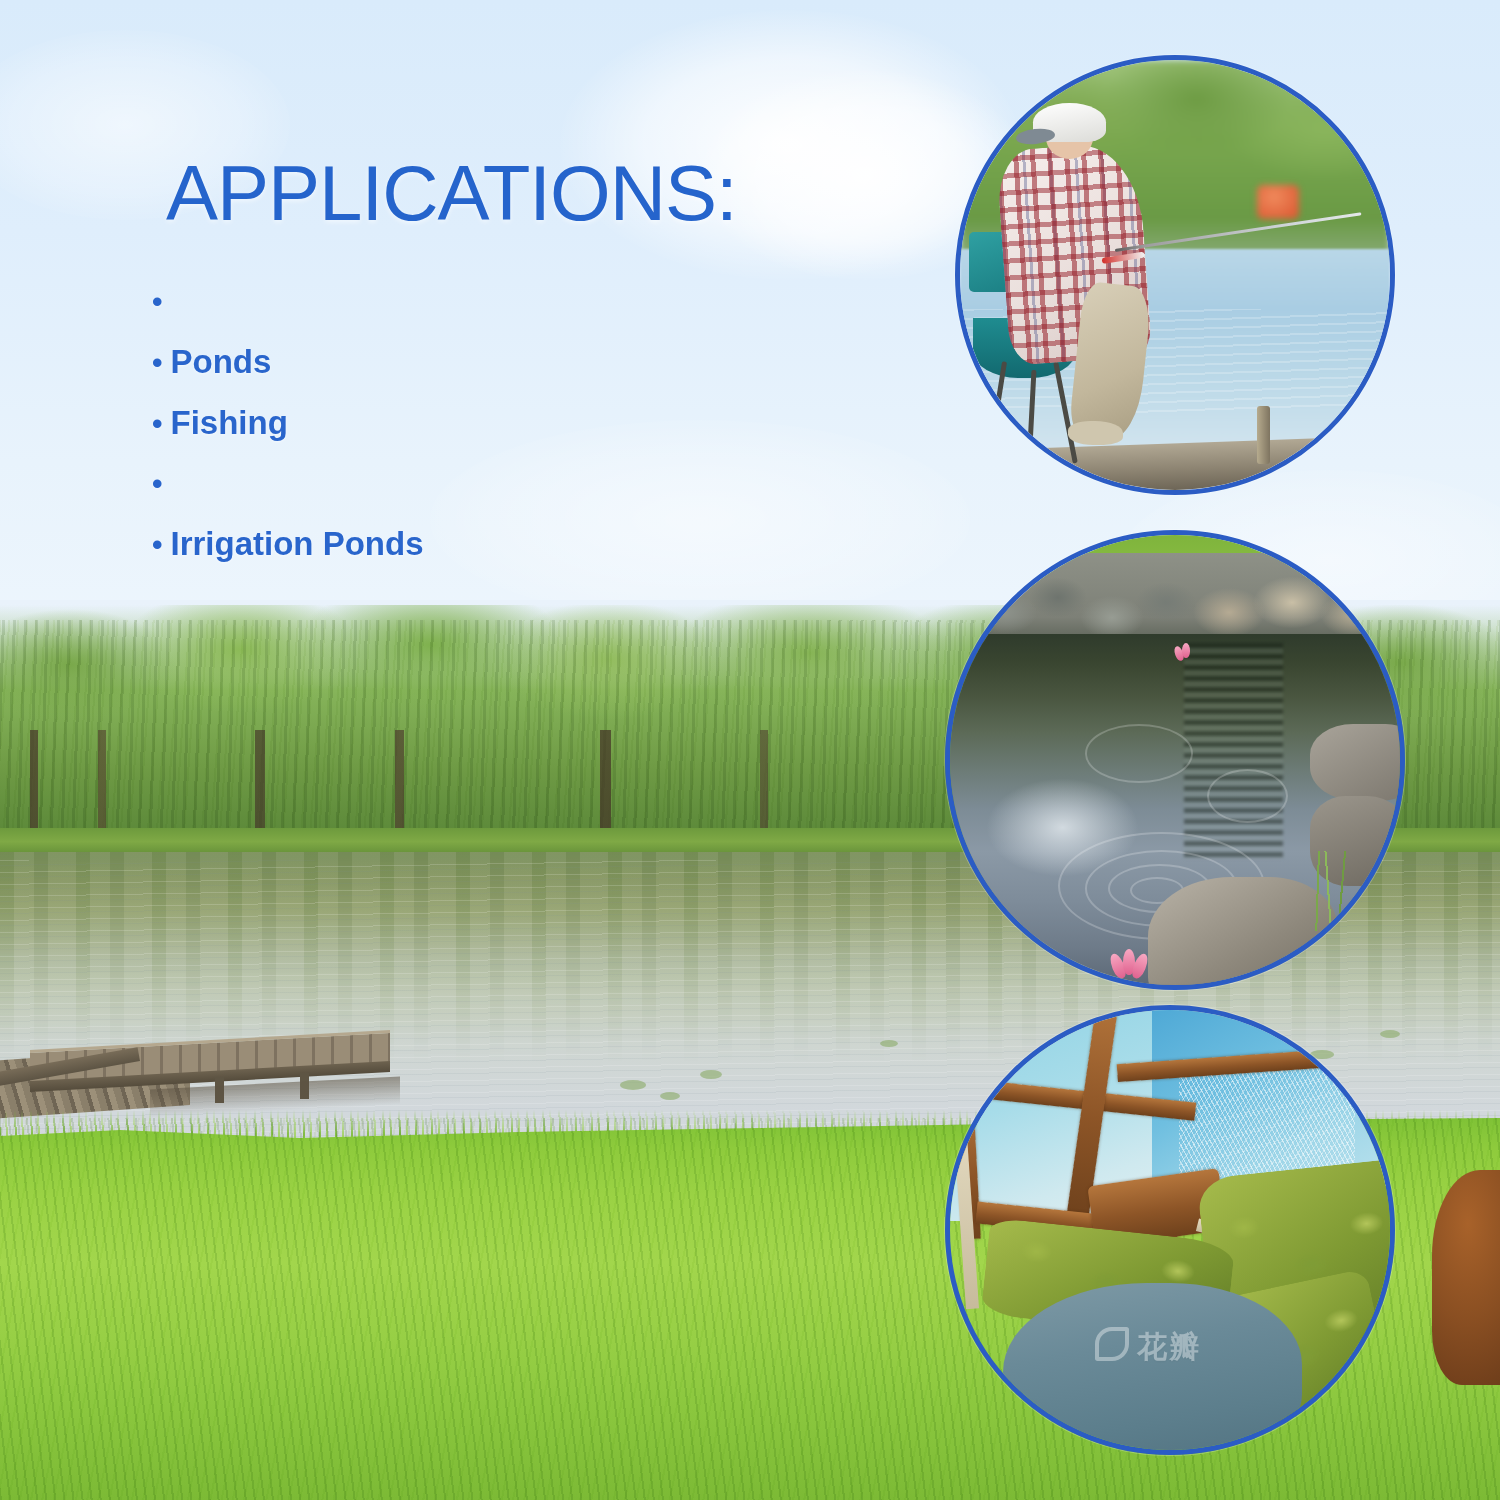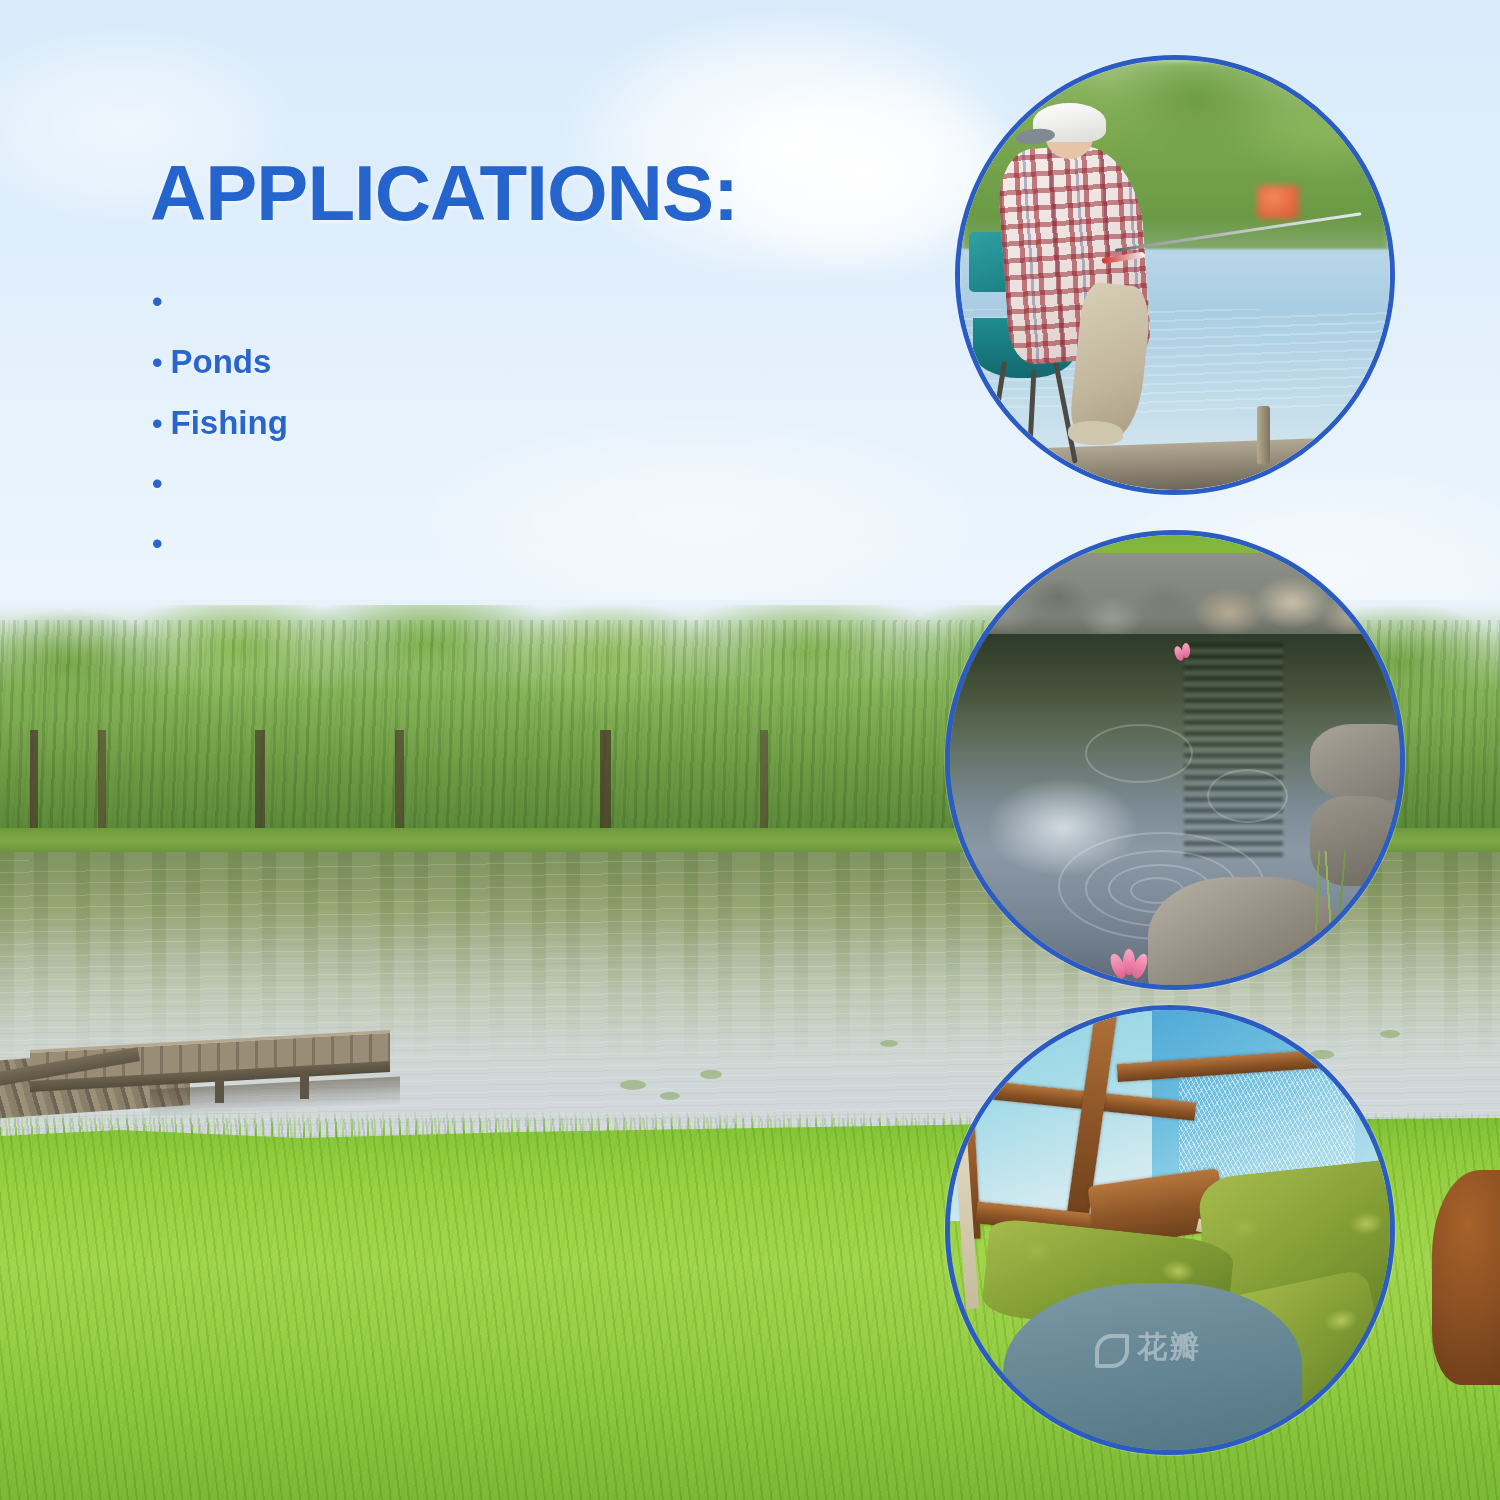--- a/index.html
+++ b/index.html
@@ -173,22 +173,22 @@
     position:absolute;left:1432px;top:570px;width:120px;height:215px;
     border-radius:40% 20% 35% 25%;
     background:
       radial-gradient(ellipse at 30% 25%, #a8622a 0%, #8a4f22 42%, #6f3e1b 75%),
       linear-gradient(150deg,#9c5c27,#6a3a19);
   }
 
   
   .content{ position:absolute; left:0; top:0; width:1500px; height:1500px; }
   .title{
-    position:absolute; left:150px; top:148px;
-    font-size:78px; font-weight:bold; letter-spacing:-1px;
+    position:absolute; left:166px; top:148px;
+    font-size:78px; font-weight:normal; letter-spacing:-1px;
     color:#2564cc;
     text-shadow:0 2px 5px rgba(255,255,255,.6);
     white-space:nowrap;
   }
   .bullets{ position:absolute; left:152px; top:272px; width:760px; }
   .bullet{
     display:flex; align-items:baseline;
     color:#2965cc; font-size:33px; font-weight:bold;
     line-height:60px; white-space:nowrap;
     text-shadow:0 1px 3px rgba(255,255,255,.55);
@@ -385,21 +385,21 @@
       radial-gradient(ellipse 24px 16px at 78% 35%, #b3c55a 0%, rgba(179,197,90,0) 70%),
       linear-gradient(150deg,#a6bb4c 0%, #7f9a33 55%, #5f7a26 100%);
   }
   .c3-pondC{
     position:absolute;left:12%;bottom:-4%;width:68%;height:42%;
     border-radius:48% 44% 40% 46%;
     background:linear-gradient(170deg,#7e9aa6 0%, #6a8a98 35%, #5c7e8c 70%, #51717f 100%);
   }
   .watermark{
     position:absolute;left:33%;top:72%;
-    display:flex; align-items:flex-end; gap:8px;
+    display:flex; align-items:flex-start; gap:8px;
     opacity:.38; pointer-events:none;
   }
   .wm-leaf{
     width:34px;height:34px;border-radius:50% 8% 50% 8%;
     border:4px solid #ffffff;
   }
   .wm-text{
     color:#ffffff; font-size:30px; font-weight:bold;
     font-family:"DejaVu Sans", sans-serif;
     letter-spacing:2px;
@@ -553,17 +553,18 @@
       </div>
       <div class="bullet">
         <span class="dot">•</span>
         <span>Fishing</span>
       </div>
       <div class="bullet">
         <span class="dot">•</span>
       </div>
       <div class="bullet">
         <span class="dot">•</span>
+        <span>Irrigation Ponds</span>
       </div>
     </div>
   </div>
 
 </div>
 
 </body></html>

